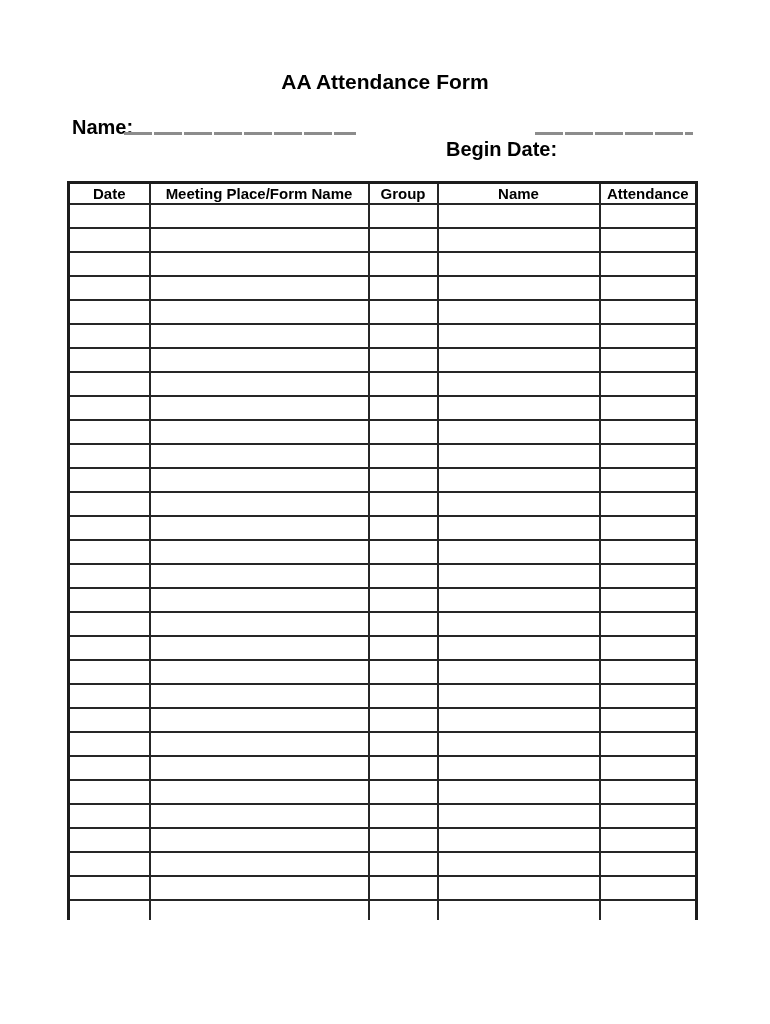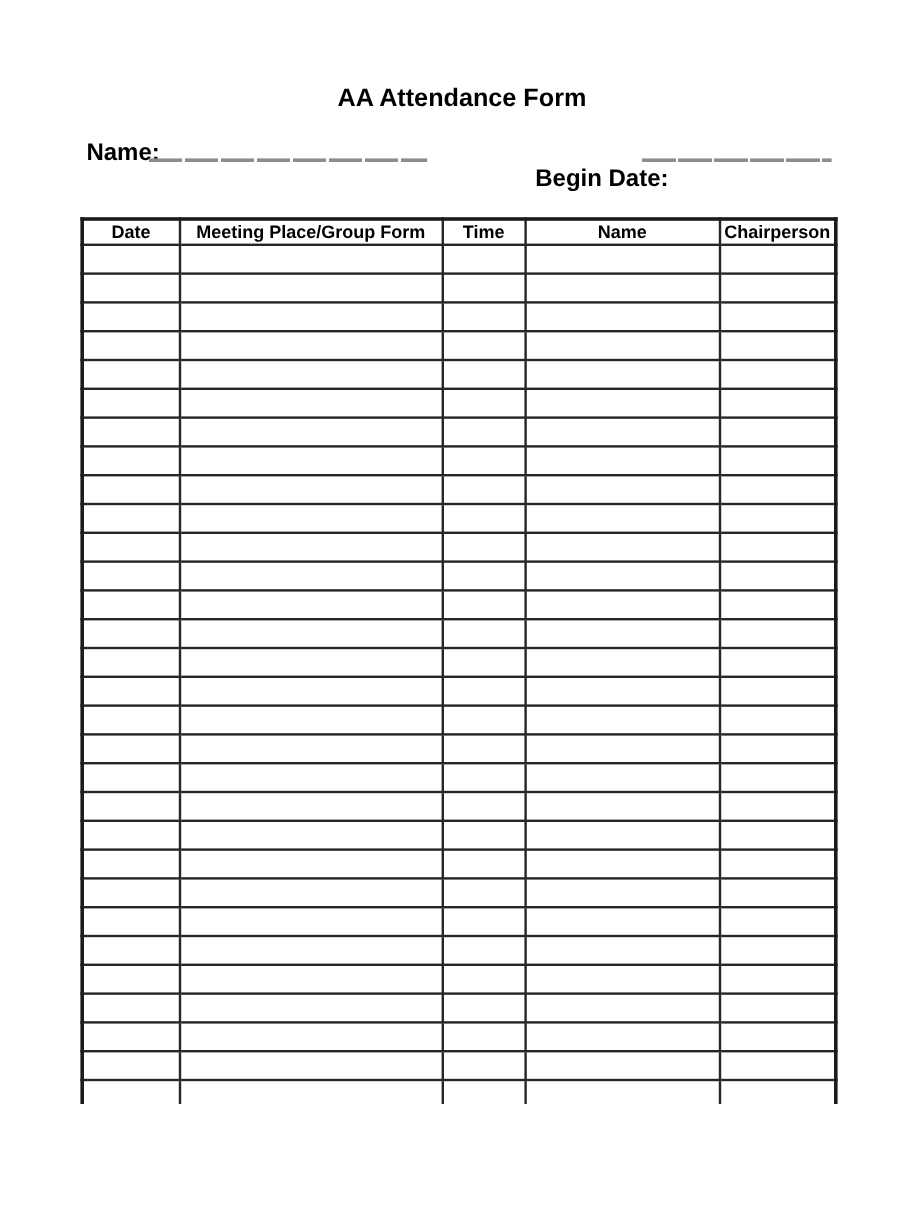--- a/index.html
+++ b/index.html
@@ -98,24 +98,24 @@
     <colgroup>
       <col class="c0">
         <col class="c1">
         <col class="c2">
         <col class="c3">
         <col class="c4">
     </colgroup>
     <thead>
       <tr>
           <th>Date</th>
-          <th>Meeting Place/Group Form</th>
-          <th>Time</th>
+          <th>Meeting Place/Form Name</th>
+          <th>Group</th>
           <th>Name</th>
-          <th>Chairperson</th>
+          <th>Attendance</th>
         </tr>
     </thead>
     <tbody>
         <tr>
           <td></td>
           <td></td>
           <td></td>
           <td></td>
           <td></td>
         </tr>

